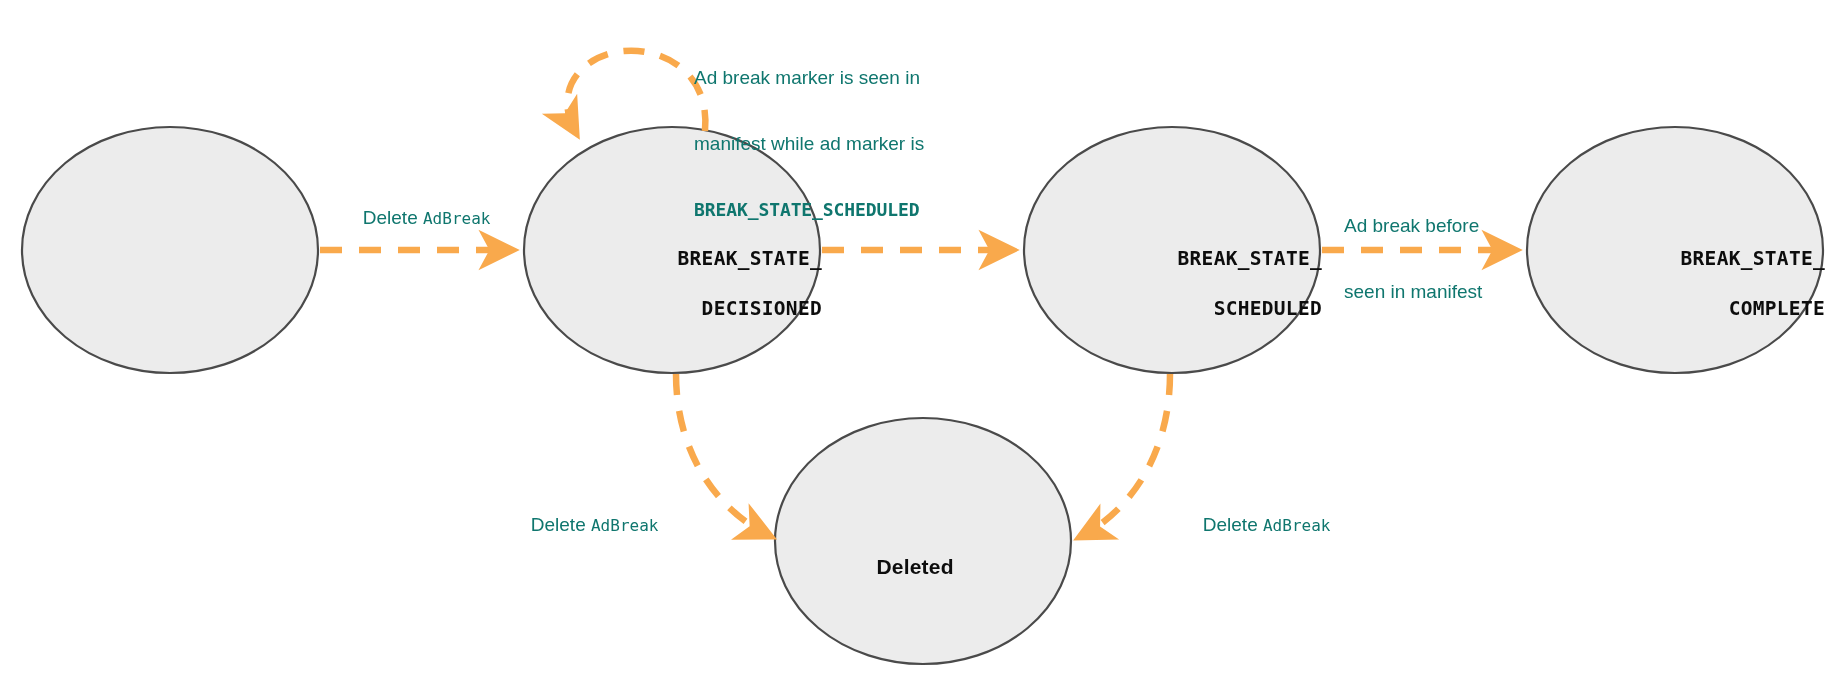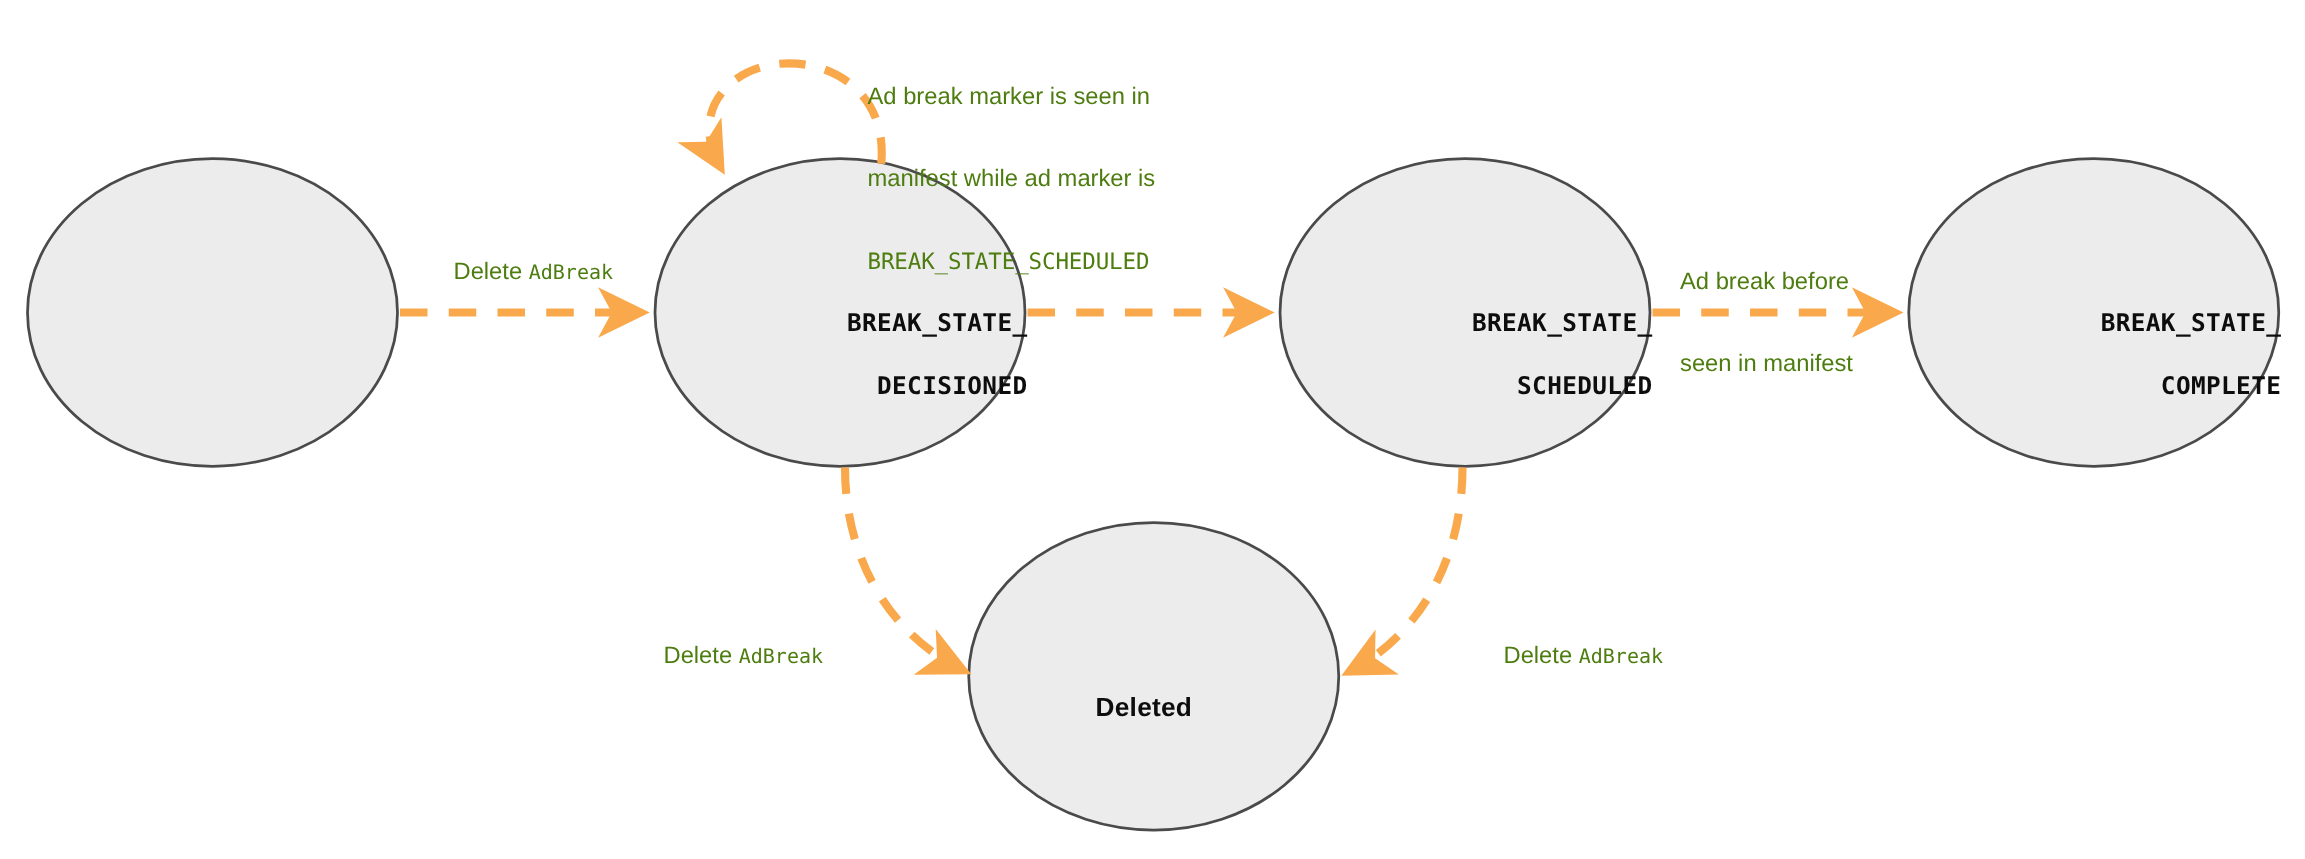--- a/index.html
+++ b/index.html
@@ -42,37 +42,37 @@
   }
   .node-label.mono {
     font-family: "DejaVu Sans Mono", "Liberation Mono", monospace;
     font-weight: bold;
     font-size: 19.5px;
     letter-spacing: 0.3px;
     text-align: right;
   }
   .edge-label {
     position: absolute;
-    color: #4d7c0f;
+    color: #0f766e;
     line-height: 1.30;
     white-space: pre;
     pointer-events: none;
   }
   .edge-label .ln {
     display: block;
   }
   .t-sans {
     font-family: "Liberation Sans", sans-serif;
     font-size: 19px;
     font-weight: normal;
   }
   .t-mono {
     font-family: "DejaVu Sans Mono", "Liberation Mono", monospace;
     font-size: 18px;
-    font-weight: normal;
+    font-weight: bold;
     letter-spacing: -0.1px;
   }
   .inline-mono {
     font-family: "DejaVu Sans Mono", "Liberation Mono", monospace;
     font-size: 16px;
   }
 </style>
 </head>
 <body>
 

